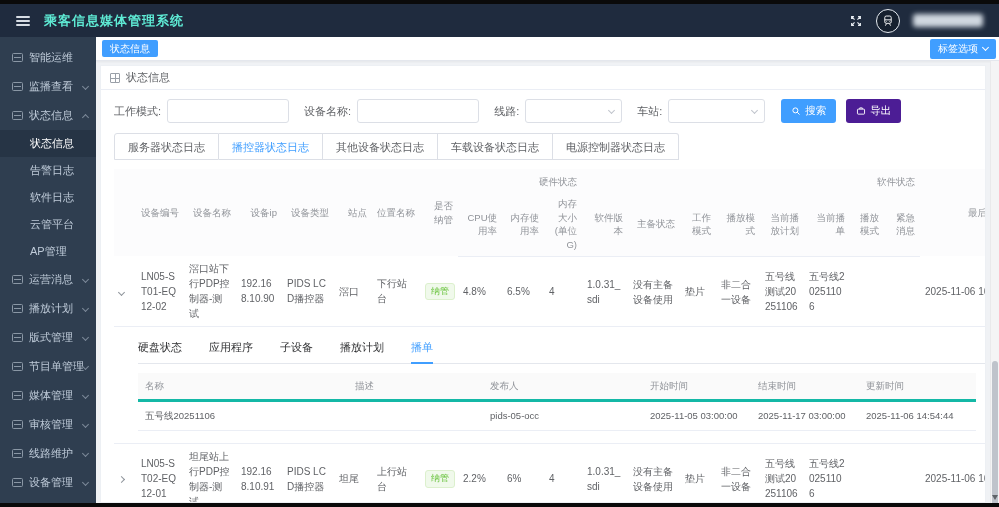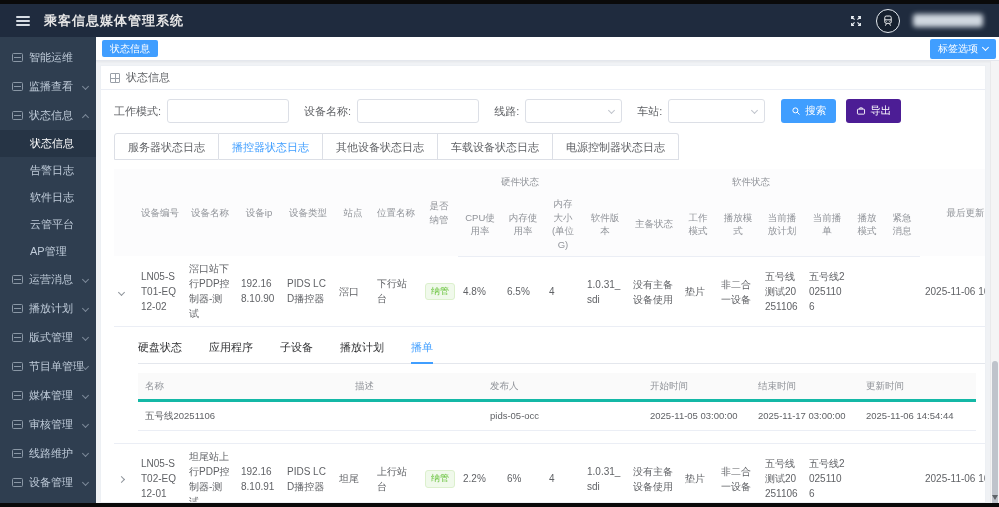--- a/index.html
+++ b/index.html
@@ -6,21 +6,21 @@
   body { font-family:"Liberation Sans","DejaVu Sans",sans-serif; background:#333; }
   .screen { position:relative; width:999px; height:507px; overflow:hidden; background:#f0f2f5; }
   .letterbox { position:absolute; left:0; right:0; height:4px; background:#0a0a0a; z-index:60; }
   .letterbox.top { top:0; } .letterbox.bottom { bottom:0; }
 
   
   .app-header { position:absolute; top:4px; left:0; right:0; height:33px; background:#1f2b3e;
     display:flex; align-items:center; padding:0 16px; gap:14px; z-index:40; }
   .hamburger { width:14px; height:10px; display:flex; flex-direction:column; justify-content:space-between; cursor:pointer; }
   .hamburger i { display:block; height:2px; background:#d7dde4; border-radius:1px; }
-  .app-title { color:#e5e5e5; font-size:13px; font-weight:bold; letter-spacing:1px; }
+  .app-title { color:#5eead4; font-size:13px; font-weight:bold; letter-spacing:1px; }
   .header-right { margin-left:auto; display:flex; align-items:center; gap:13px; }
   .fs-icon { display:flex; cursor:pointer; }
   .avatar { width:24px; height:24px; border-radius:50%; border:1.5px solid #e7ecf2; background:#16202e;
     display:flex; align-items:center; justify-content:center; cursor:pointer; }
   .user-blur { width:70px; height:13px; border-radius:3px; background:#dfe6ee; filter:blur(2.5px); opacity:.92; }
 
   
   .layout { position:absolute; top:37px; left:0; right:0; bottom:4px; display:flex; }
   aside { width:96px; background:#2f3e50; overflow:hidden; flex:none; padding-top:6px; }
   .side-item { height:29px; display:flex; align-items:center; gap:6px; padding:0 6px 0 12px;
@@ -77,21 +77,21 @@
   .tabs { display:flex; margin:1px 8px 0 13px; flex:none; }
   .tab { height:27px; line-height:26px; padding:0 13px; border:1px solid #dcdfe6; border-left:none;
     font-size:11px; color:#606266; background:#fff; cursor:pointer; white-space:nowrap; }
   .tab:first-child { border-left:1px solid #dcdfe6; border-radius:3px 0 0 0; }
   .tab:last-child { border-radius:0 3px 0 0; }
   .tab.active { color:#409eff; }
 
   
   .table-wrap { margin:9px 0 0 13px; overflow:hidden; flex:1; }
   table.main { border-collapse:collapse; table-layout:fixed; width:916px; font-size:10px; color:#606266; }
-  table.main th { font-weight:normal; color:#909399; background:#fcfcfd; text-align:center; padding:4px 5px;
+  table.main th { font-weight:normal; color:#909399; background:#fcfcfd; text-align:right; padding:4px 5px;
     font-size:9.5px; line-height:1.45; word-break:break-all; vertical-align:middle; }
   table.main thead tr.cols th { border-bottom:1px solid #ebeef5; }
   table.main th.group { vertical-align:top; padding-top:6px; background:#fcfcfd; border-bottom:none; }
   table.main td { padding:5px 5px; border-bottom:1px solid #ebeef5; line-height:1.5; word-break:break-all; vertical-align:middle; }
   table.main td.nowrap { white-space:nowrap; word-break:normal; }
   .chev { display:inline-block; width:5px; height:5px; border-right:1px solid #8f949b; border-bottom:1px solid #8f949b;
     transform:rotate(-45deg); cursor:pointer; }
   .chev.open { transform:rotate(45deg); }
   .badge { display:inline-block; padding:1px 5px; font-size:9px; color:#67c23a; background:#f0f9eb;
     border:1px solid #dcf0cd; border-radius:3px; white-space:nowrap; }

